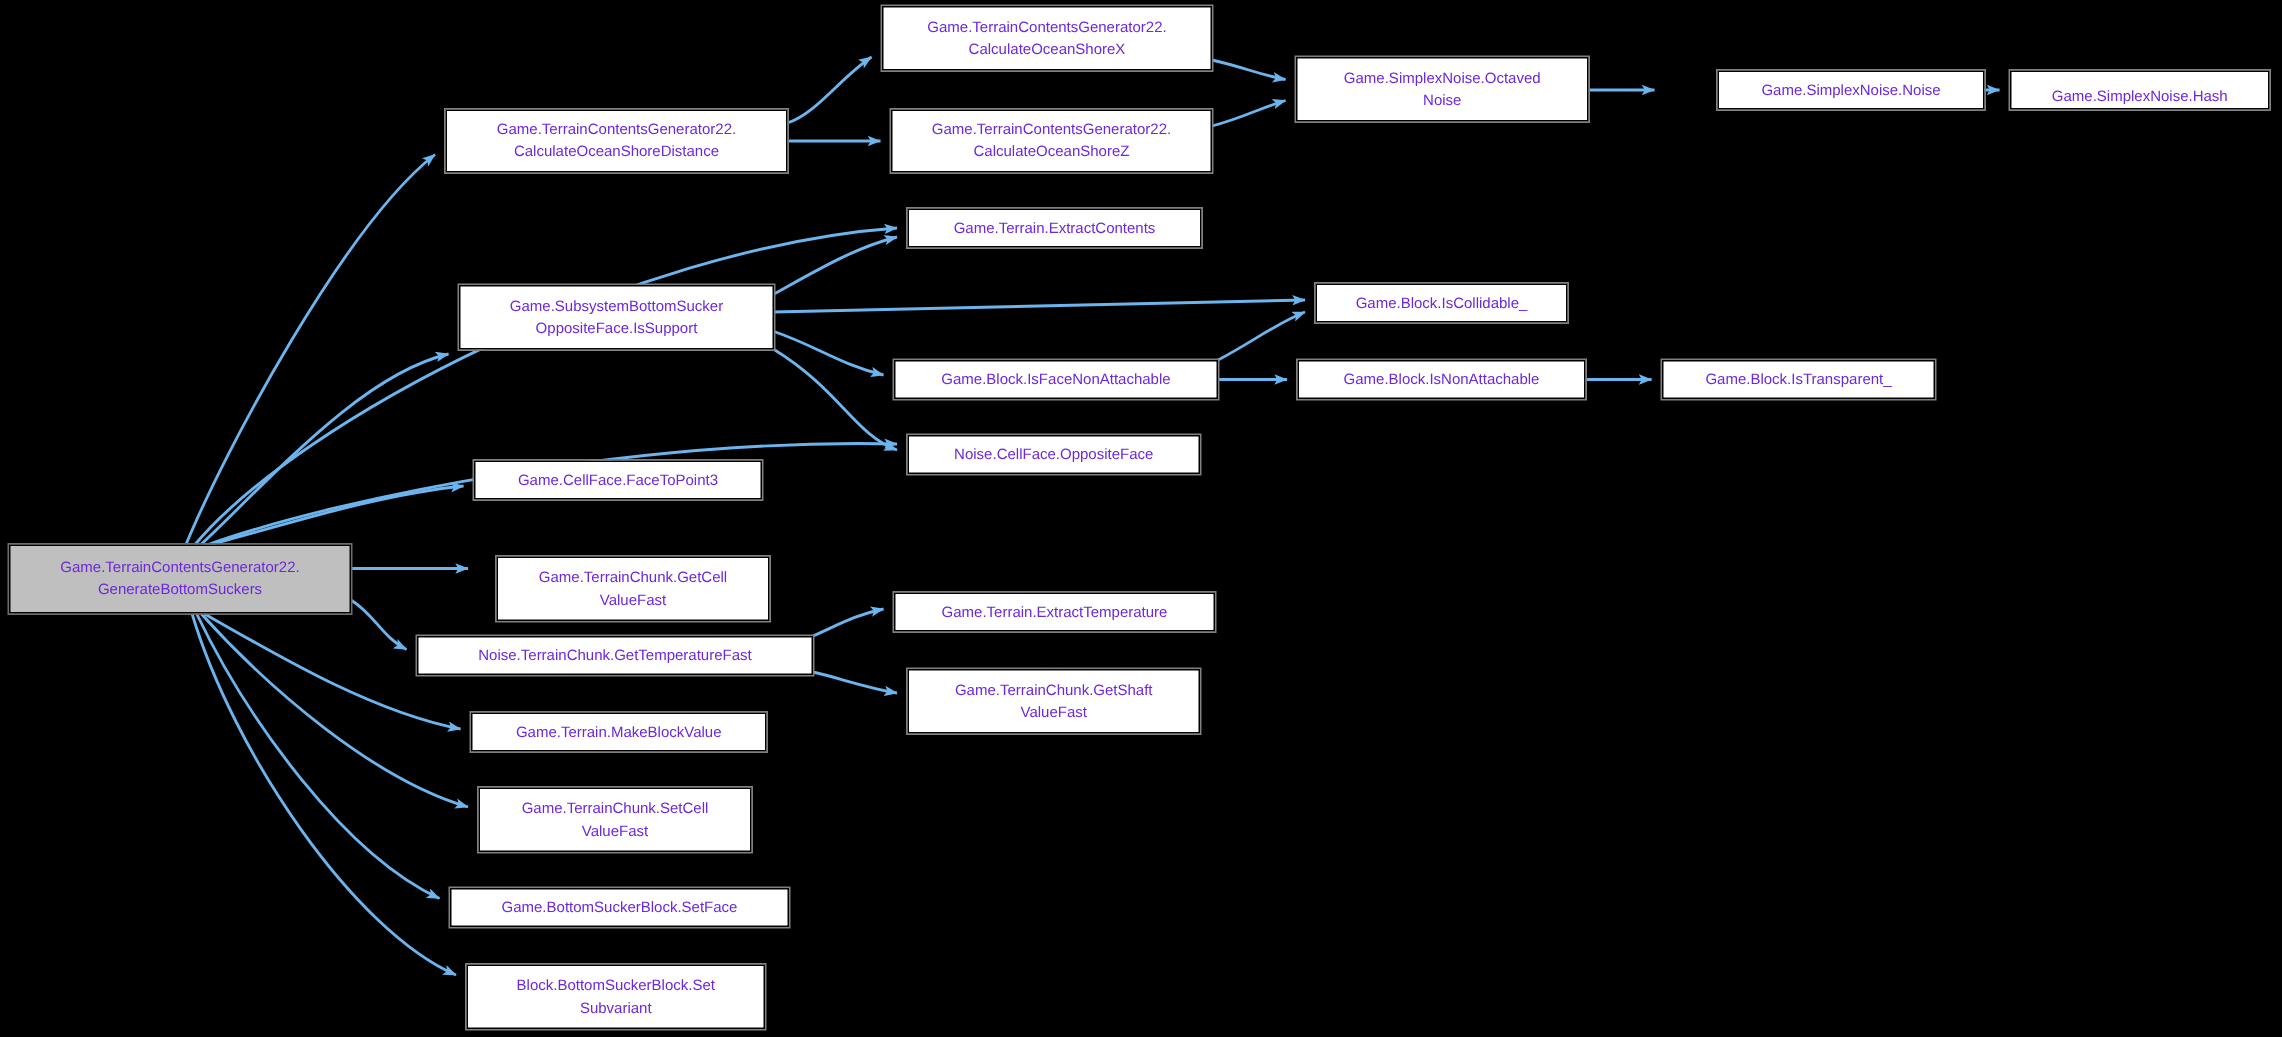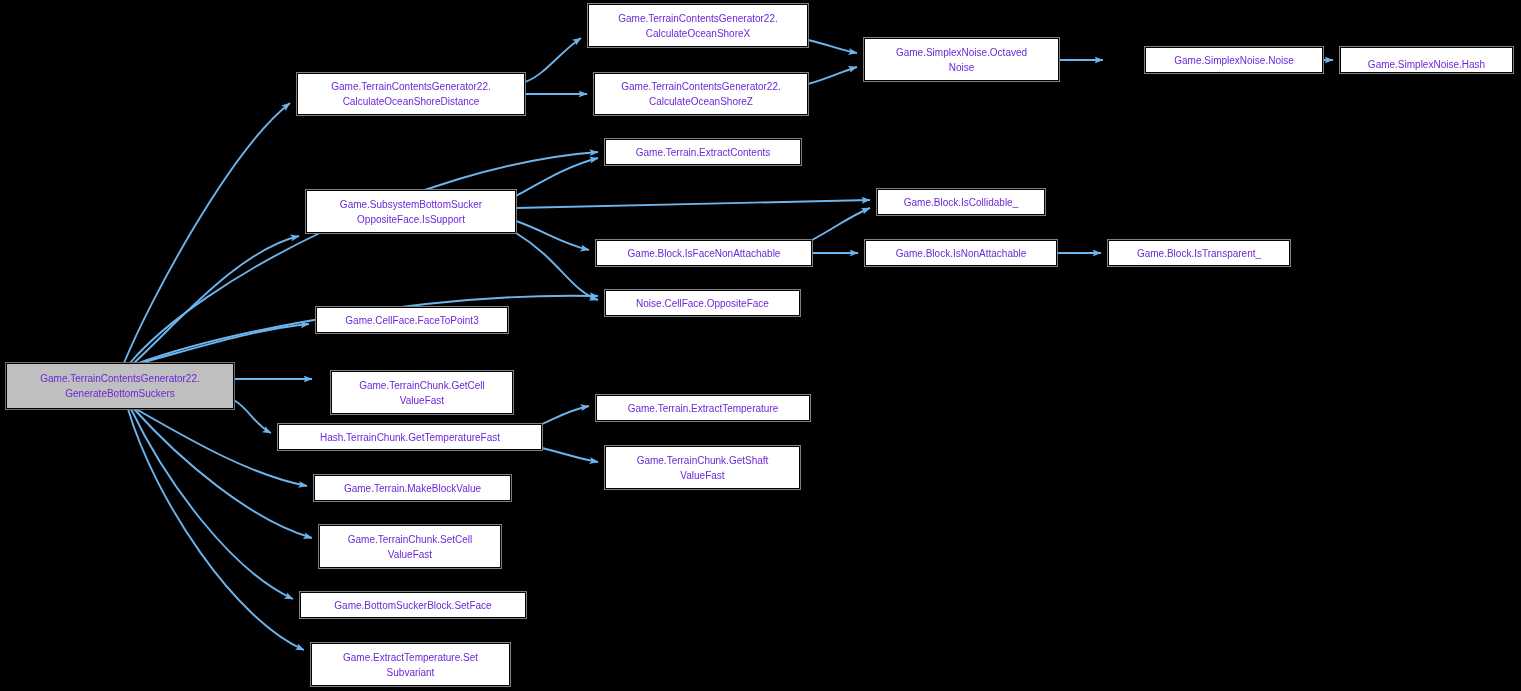--- a/index.html
+++ b/index.html
@@ -146,35 +146,35 @@
         <span class="lbl">Game.CellFace.FaceToPoint3</span>
       </div>
       <div class="node" style="left: 331px; top: 357px; width: 182px; height: 43px; margin-top: 14px;">
         <span class="lbl">Game.TerrainChunk.GetCell
 ValueFast</span>
       </div>
       <div class="node" style="left: 596px; top: 395px; width: 214px; height: 26px;">
         <span class="lbl">Game.Terrain.ExtractTemperature</span>
       </div>
       <div class="node" style="left: 278px; top: 424px; width: 264px; height: 26px;">
-        <span class="lbl">Hash.TerrainChunk.GetTemperatureFast</span>
+        <span class="lbl">Noise.TerrainChunk.GetTemperatureFast</span>
       </div>
       <div class="node" style="left: 605px; top: 446px; width: 195px; height: 43px;">
         <span class="lbl">Game.TerrainChunk.GetShaft
 ValueFast</span>
       </div>
       <div class="node" style="left: 314px; top: 475px; width: 197px; height: 26px;">
         <span class="lbl">Game.Terrain.MakeBlockValue</span>
       </div>
       <div class="node" style="left: 319px; top: 525px; width: 182px; height: 43px;">
         <span class="lbl">Game.TerrainChunk.SetCell
 ValueFast</span>
       </div>
       <div class="node" style="left: 300px; top: 592px; width: 226px; height: 26px;">
         <span class="lbl">Game.BottomSuckerBlock.SetFace</span>
       </div>
       <div class="node" style="left: 311px; top: 643px; width: 199px; height: 43px;">
-        <span class="lbl">Game.ExtractTemperature.Set
+        <span class="lbl">Block.BottomSuckerBlock.Set
 Subvariant</span>
       </div>
     </div>
 
 </div>
 
 </body></html>

